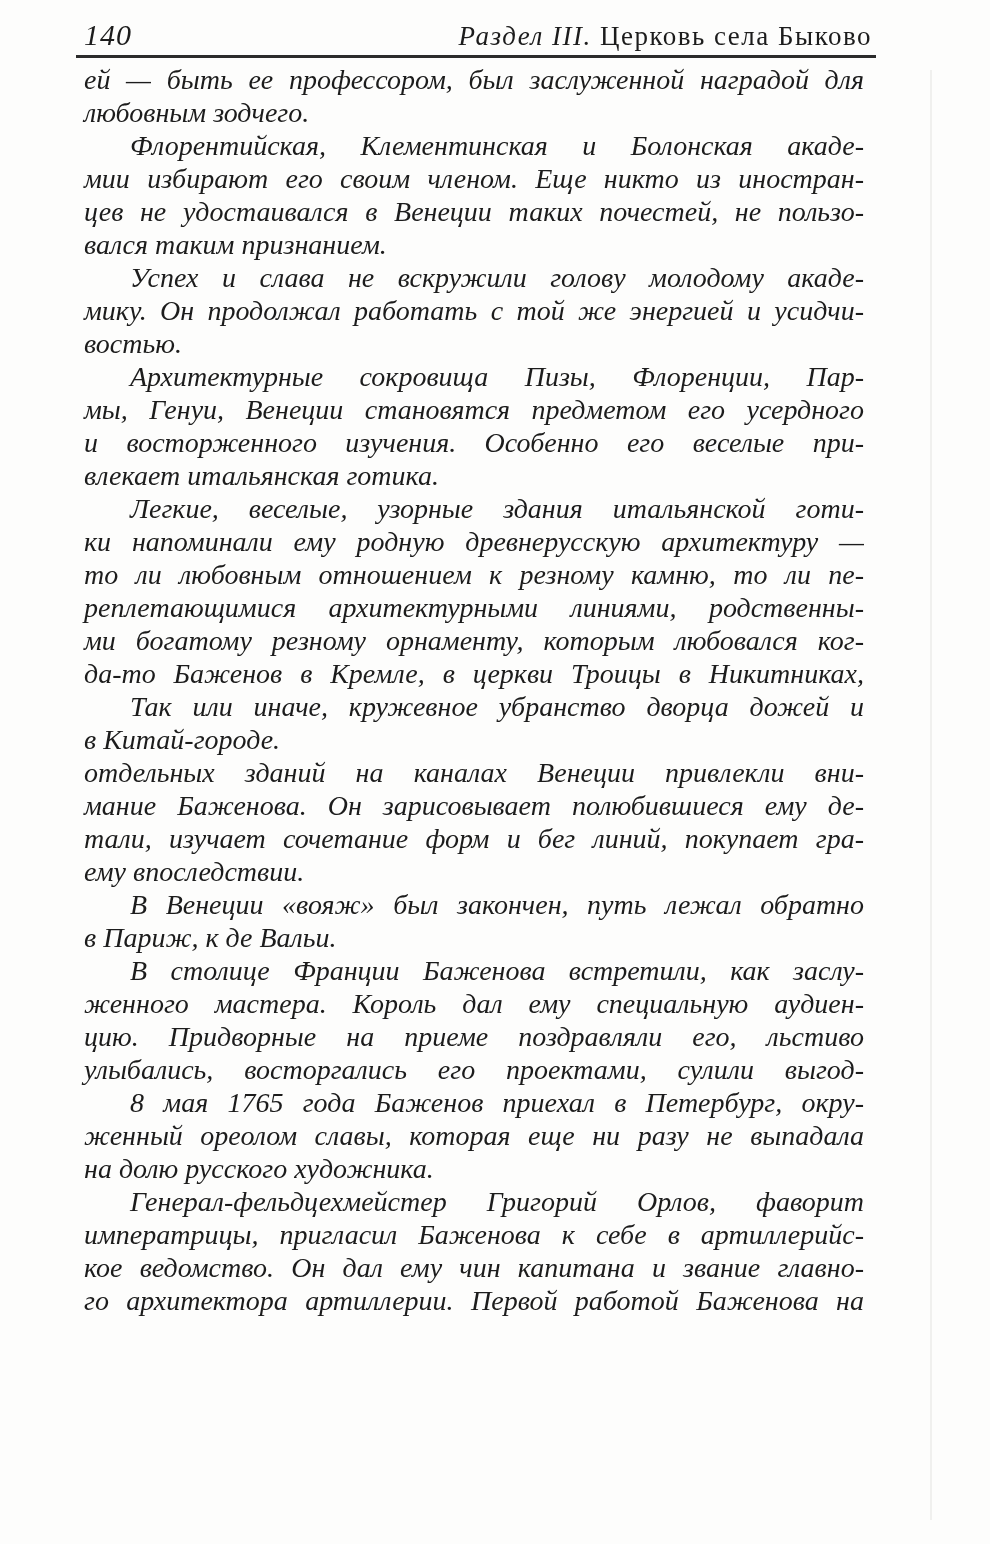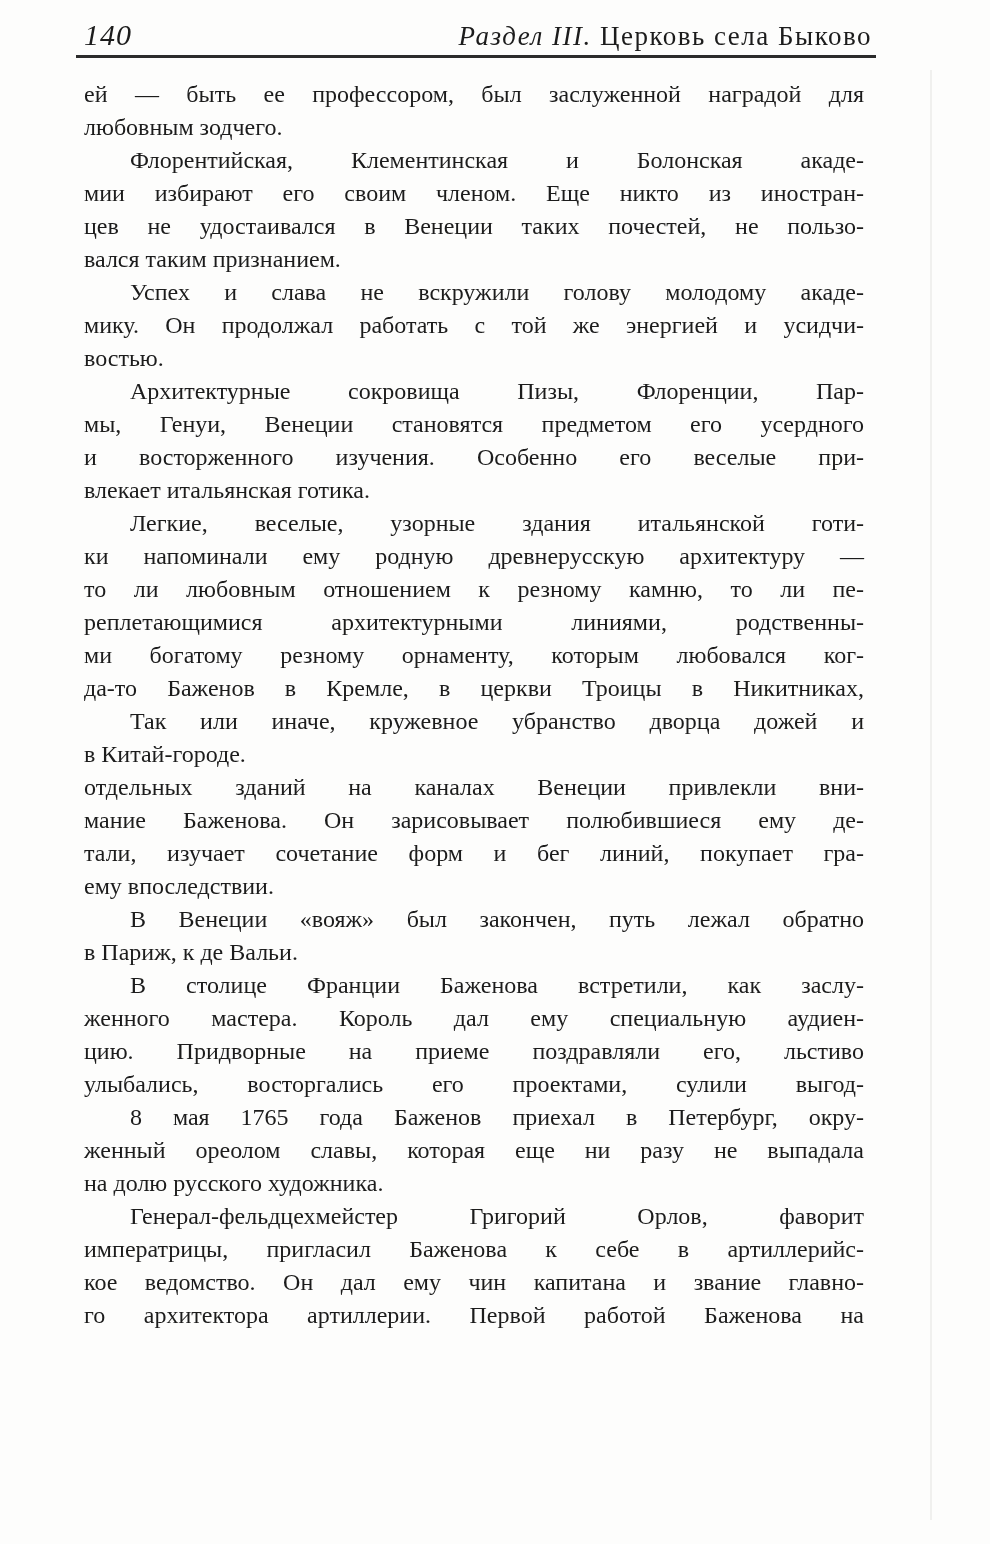--- a/index.html
+++ b/index.html
@@ -51,24 +51,25 @@
     position: absolute;
     left: 76px;
     top: 55px;
     width: 800px;
     height: 3px;
     background: #2b2b2b;
   }
   .body-text {
     position: absolute;
     left: 84px;
-    top: 78px;
+    top: 63px;
     width: 780px;
-    font-size: 24px;
+    font-size: 28px;
     line-height: 33px;
+    font-style: italic;
   }
   .line {
     text-align: left;
     white-space: normal;
   }
   .line.justify {
     text-align: justify;
     text-align-last: justify;
   }
   .line.indent {

